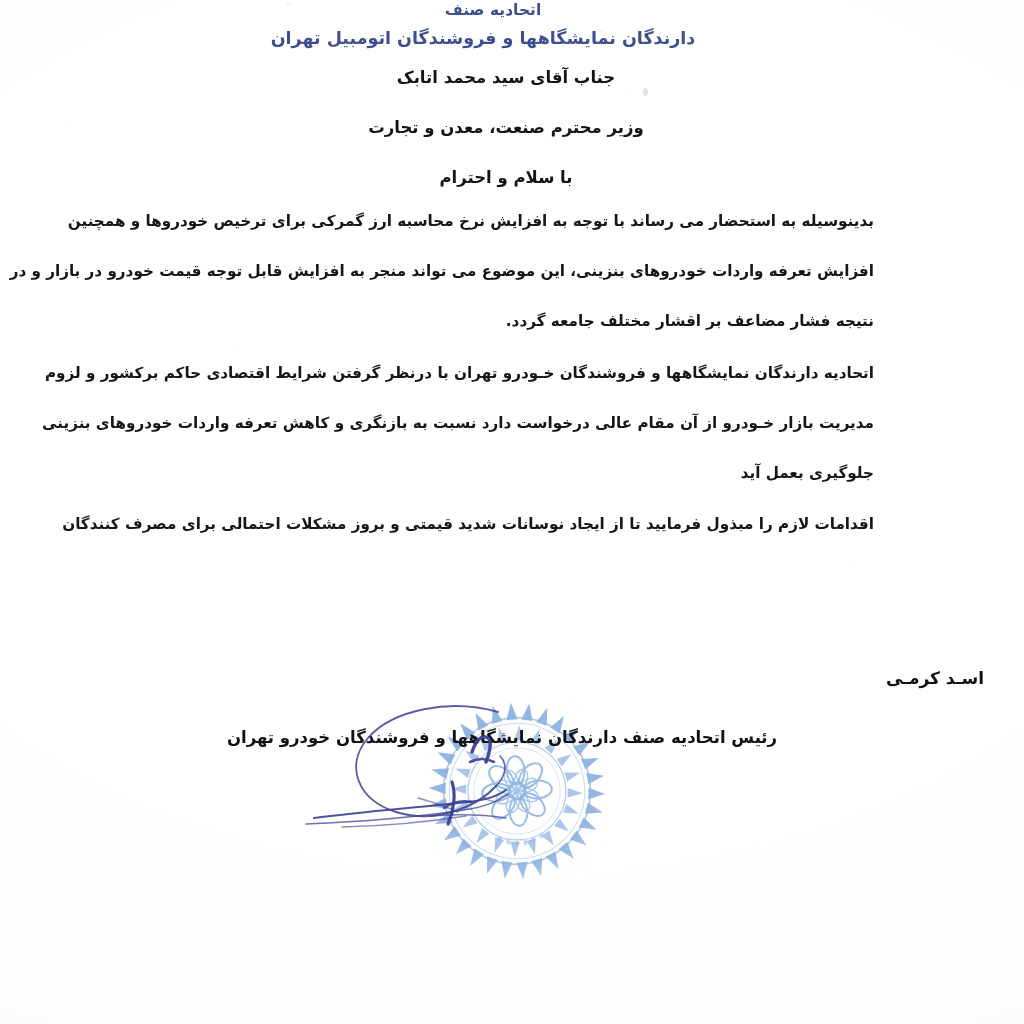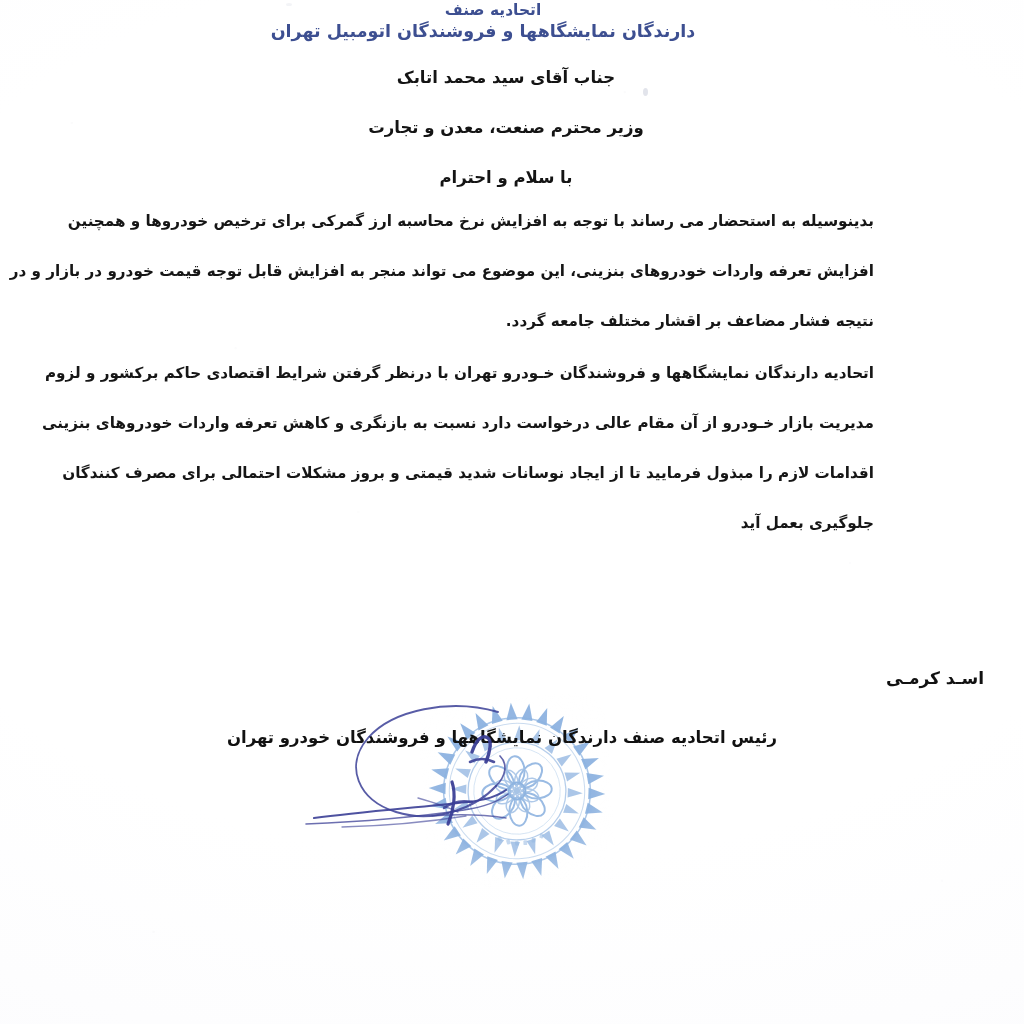--- a/index.html
+++ b/index.html
@@ -51,21 +51,21 @@
     font-weight: bold;
     line-height: 1.05;
   }
   .lh-line1 {
     font-size: 15.5px;
     letter-spacing: .2px;
     padding-right: 38px;
   }
   .lh-line2 {
     font-size: 17.5px;
-    margin-top: 4px;
+    margin-top: 11px;
     padding-right: 58px;
   }
 
   
   .addressee {
     position: absolute;
     top: 68px;
     right: 0;
     width: 1024px;
     text-align: center;
@@ -183,22 +183,22 @@
   </section>
 
   <section class="body-block">
 
     <div class="body-line">بدینوسیله به استحضار می رساند با توجه به افزایش نرخ محاسبه ارز گمرکی برای ترخیص خودروها و همچنین</div>
     <div class="body-line">افزایش تعرفه واردات خودروهای بنزینی، این موضوع می تواند منجر به افزایش قابل توجه قیمت خودرو در بازار و در</div>
     <div class="body-line tail gap-after">نتیجه فشار مضاعف بر اقشار مختلف جامعه گردد.</div>
 
     <div class="body-line">اتحادیه دارندگان نمایشگاهها و فروشندگان خـودرو تهران با درنظر گرفتن شرایط اقتصادی حاکم برکشور و لزوم</div>
     <div class="body-line">مدیریت بازار خـودرو از آن مقام عالی درخواست دارد نسبت به بازنگری و کاهش تعرفه واردات خودروهای بنزینی</div>
+    <div class="body-line tail gap-after">جلوگیری بعمل آید</div>
     <div class="body-line">اقدامات لازم را مبذول فرمایید تا از ایجاد نوسانات شدید قیمتی و بروز مشکلات احتمالی برای مصرف کنندگان</div>
-    <div class="body-line tail gap-after">جلوگیری بعمل آید</div>
 
   </section>
 
   <div class="stamp">
     <svg viewBox="0 0 200 200" xmlns="http://www.w3.org/2000/svg">
       <defs>
         <g id="tooth">
           <path d="M100 8 L104.8 22 L95.2 22 Z" fill="#6f9fd8"></path>
         </g>
         <radialGradient id="stampFade" cx="50%" cy="45%" r="60%">

